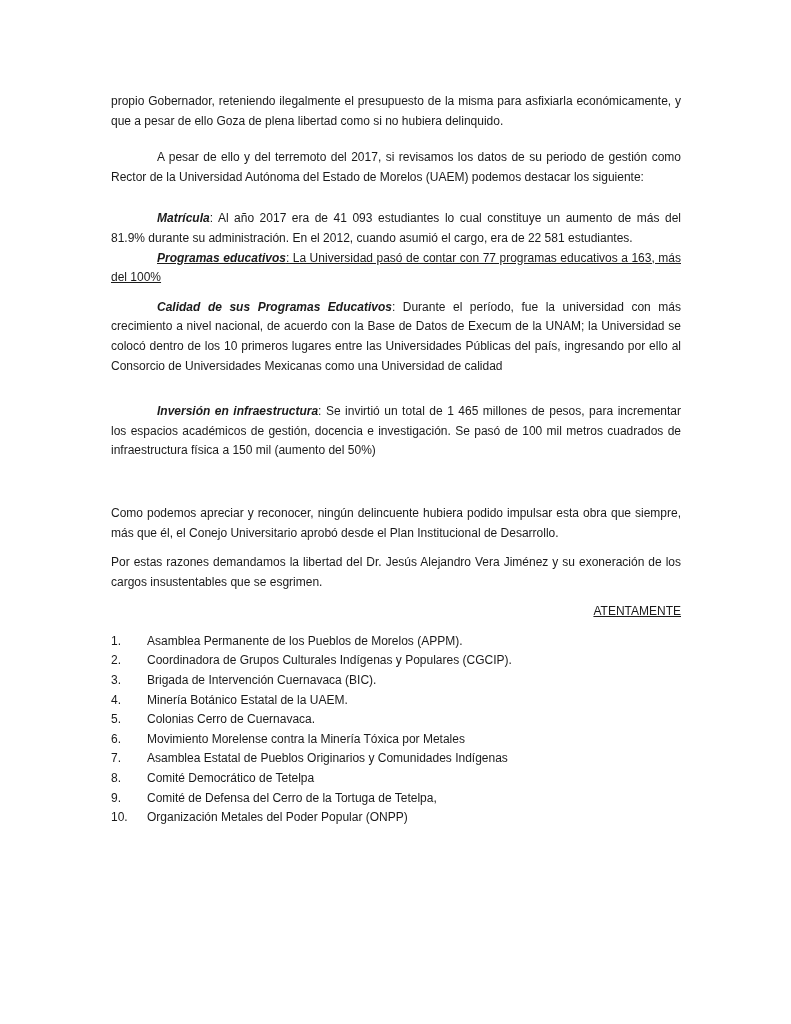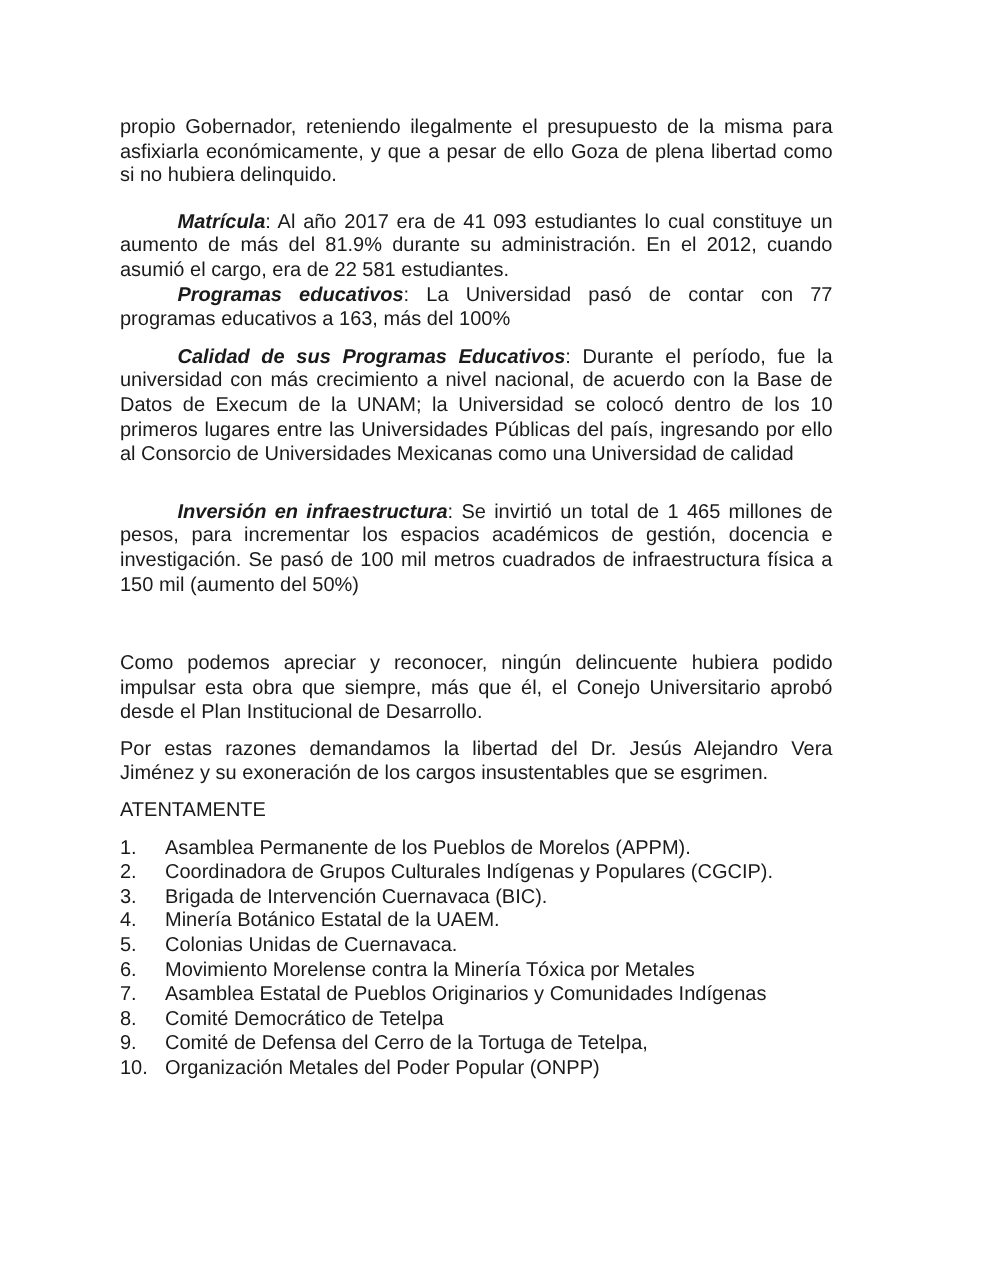--- a/index.html
+++ b/index.html
@@ -10,49 +10,50 @@
     body {
       width: 791px;
       height: 1024px;
       position: relative;
       overflow: hidden;
       font-family: "Liberation Sans", sans-serif;
       color: #1a1a1a;
     }
     .page {
       position: absolute;
-      left: 96px;
+      left: 111px;
       top: 92px;
       width: 570px;
-      font-size: 16px;
+      font-size: 12px;
       line-height: 19.6px;
     }
     p {
       margin: 0;
       text-align: justify;
     }
     .indent {
       text-indent: 46px;
     }
     .label {
       font-weight: bold;
       font-style: italic;
     }
     .p1 { margin-bottom: 17px; }
     .p2 { margin-bottom: 22px; }
     .p3 { margin-bottom: 0; }
-    .p4 { margin-bottom: 10px; }
+    .p4 { margin-bottom: 10px; text-decoration: underline; }
     .p5 { margin-bottom: 10px; }
     .p6 { margin-bottom: 26px; }
     .p7 { margin-bottom: 22px; }
     .p8 { margin-bottom: 10px; margin-top: 43px; }
     .p9 { margin-bottom: 10px; }
     .closing {
-      text-align: left;
+      text-align: right;
       margin: 0 0 10px 0;
+      text-decoration: underline;
     }
     ol.signatories {
       list-style: none;
       margin: 0;
       padding: 0;
     }
     ol.signatories li {
       display: flex;
       line-height: 19.6px;
       text-align: left;
@@ -66,20 +67,21 @@
       flex: 1;
     }
   </style>
 </head>
 <body>
 
 <div class="page">
 
   <p class="p1">propio Gobernador, reteniendo ilegalmente el presupuesto de la misma para asfixiarla económicamente, y que a pesar de ello Goza de plena libertad como si no hubiera delinquido.</p>
 
+  <p class="p2 indent">A pesar de ello y del terremoto del 2017, si revisamos los datos de su periodo de gestión como Rector de la Universidad Autónoma del Estado de Morelos (UAEM) podemos destacar los siguiente:</p>
 
   <p class="p3 indent"><span class="label">Matrícula</span><span>: Al año 2017 era de 41 093 estudiantes lo cual constituye un aumento de más del 81.9% durante su administración. En el 2012, cuando asumió el cargo, era de 22 581 estudiantes.</span></p>
 
   <p class="p4 indent"><span class="label">Programas educativos</span><span>: La Universidad pasó de contar con 77 programas educativos a 163, más del 100%</span></p>
 
 
   <p class="p6 indent"><span class="label">Calidad de sus Programas Educativos</span><span>: Durante el período, fue la universidad con más crecimiento a nivel nacional, de acuerdo con la Base de Datos de Execum de la UNAM; la Universidad se colocó dentro de los 10 primeros lugares entre las Universidades Públicas del país, ingresando por ello al Consorcio de Universidades Mexicanas como una Universidad de calidad</span></p>
 
   <p class="p7 indent"><span class="label">Inversión en infraestructura</span><span>: Se invirtió un total de 1 465 millones de pesos, para incrementar los espacios académicos de gestión, docencia e investigación. Se pasó de 100 mil metros cuadrados de infraestructura física a 150 mil (aumento del 50%)</span></p>
 
@@ -101,21 +103,21 @@
     <li>
         <span class="num">3.</span>
         <span class="org">Brigada de Intervención Cuernavaca (BIC).</span>
       </li>
     <li>
         <span class="num">4.</span>
         <span class="org">Minería Botánico Estatal de la UAEM.</span>
       </li>
     <li>
         <span class="num">5.</span>
-        <span class="org">Colonias Unidas de Cuernavaca.</span>
+        <span class="org">Colonias Cerro de Cuernavaca.</span>
       </li>
     <li>
         <span class="num">6.</span>
         <span class="org">Movimiento Morelense contra la Minería Tóxica por Metales</span>
       </li>
     <li>
         <span class="num">7.</span>
         <span class="org">Asamblea Estatal de Pueblos Originarios y Comunidades Indígenas</span>
       </li>
     <li>

